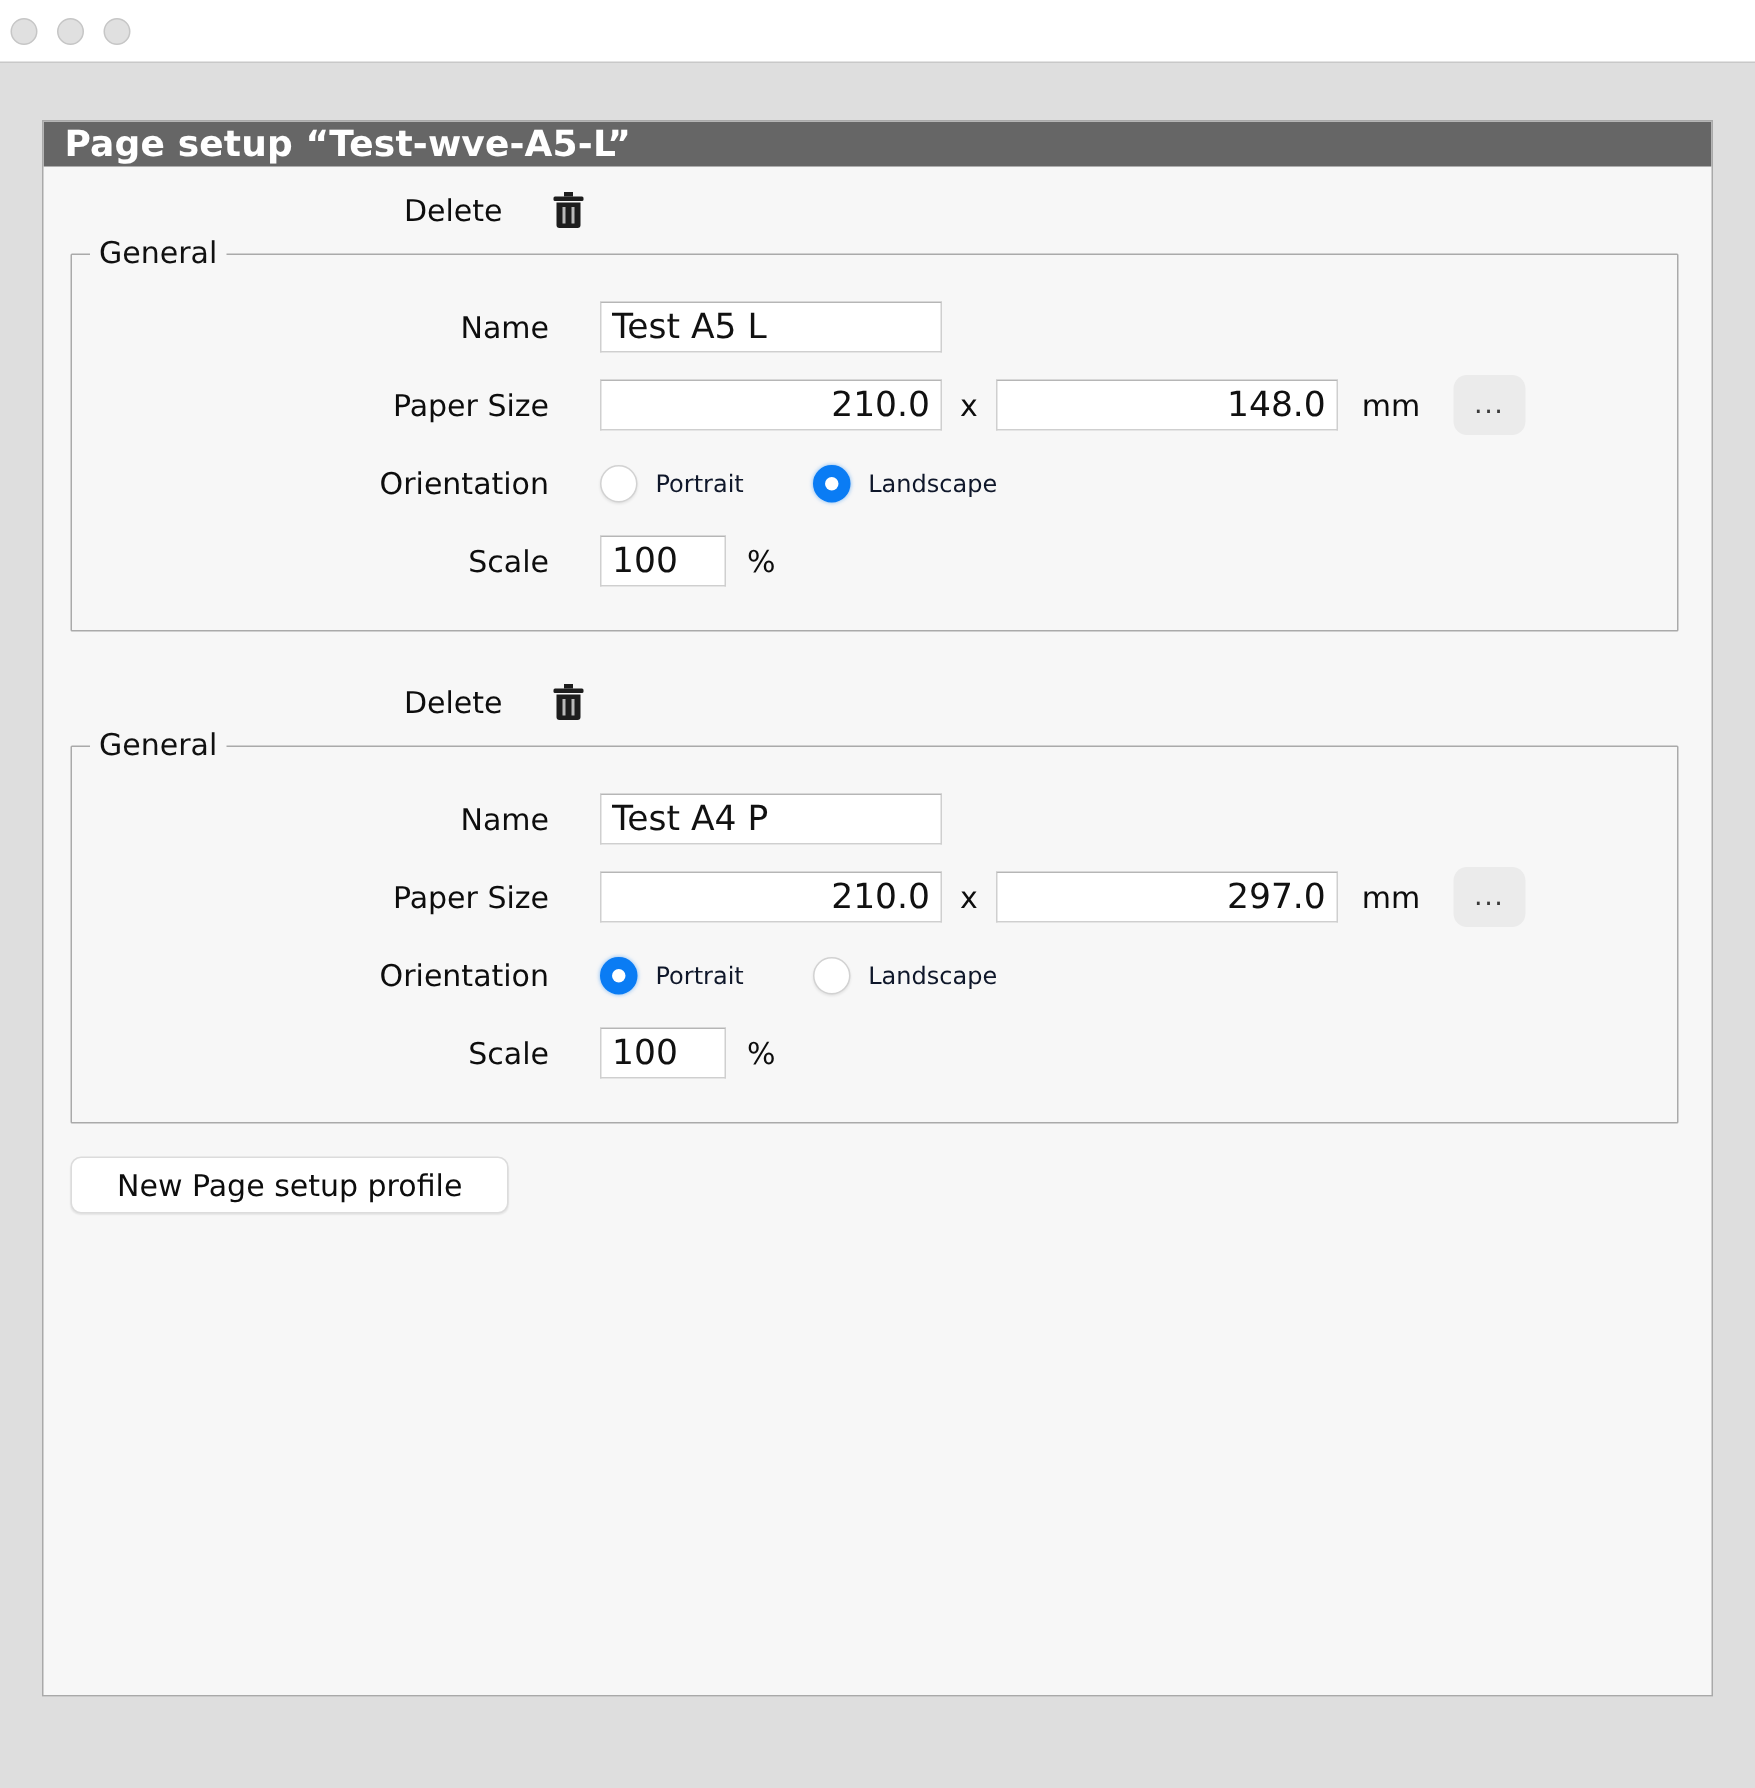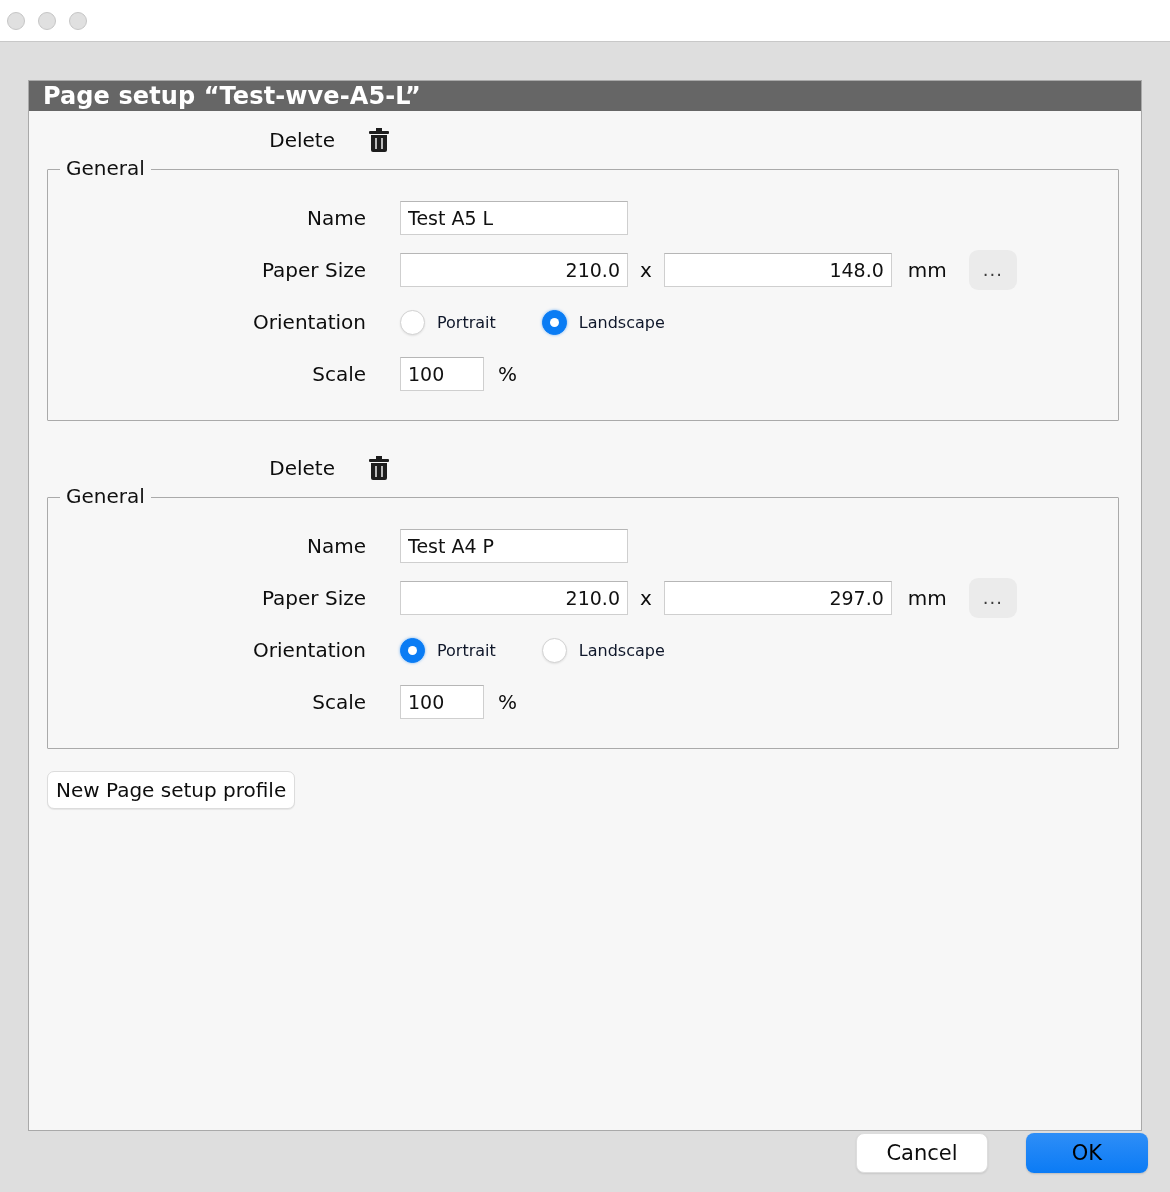--- a/index.html
+++ b/index.html
@@ -164,21 +164,21 @@
     box-sizing: border-box;
     flex: 0 0 auto;
   }
 
   .text-input {
     height: 32px;
     line-height: 32px;
     background: #ffffff;
     border: 1px solid #cfcfcf;
     border-top-color: #b6b6b6;
-    font-size: 19px;
+    font-size: 23px;
     color: #111111;
     padding: 16px 7px;
     box-sizing: border-box;
     font-family: inherit;
   }
   .input-name      { width: 228px; text-align: left; }
   .input-dim       { width: 228px; text-align: right; }
   .input-scale     { width: 84px;  text-align: left; }
 
   .dim-x {
@@ -259,21 +259,21 @@
     font-size: 16px;
     color: #0f172a;
   }
 
   
   .newprofile-wrap {
     padding: 22px 0 0 18px;
   }
   .newprofile-btn {
     height: 38px;
-    padding: 0 8px;
+    padding: 0 30px;
     background: #ffffff;
     border: 1px solid #dcdcdc;
     border-radius: 7px;
     font-size: 20px;
     color: #0d0d0d;
     font-family: inherit;
     cursor: pointer;
     box-shadow: 0 1px 1px rgba(0,0,0,0.07);
   }
 
@@ -426,18 +426,14 @@
         </div>
       </div>
     </div>
 
     <div class="newprofile-wrap">
       <button class="newprofile-btn">New Page setup profile</button>
     </div>
 
   </div>
 
-  <div class="footer">
-    <button class="btn btn-cancel">Cancel</button>
-    <button class="btn btn-ok">OK</button>
-  </div>
 
 </div>
 
 </body></html>

